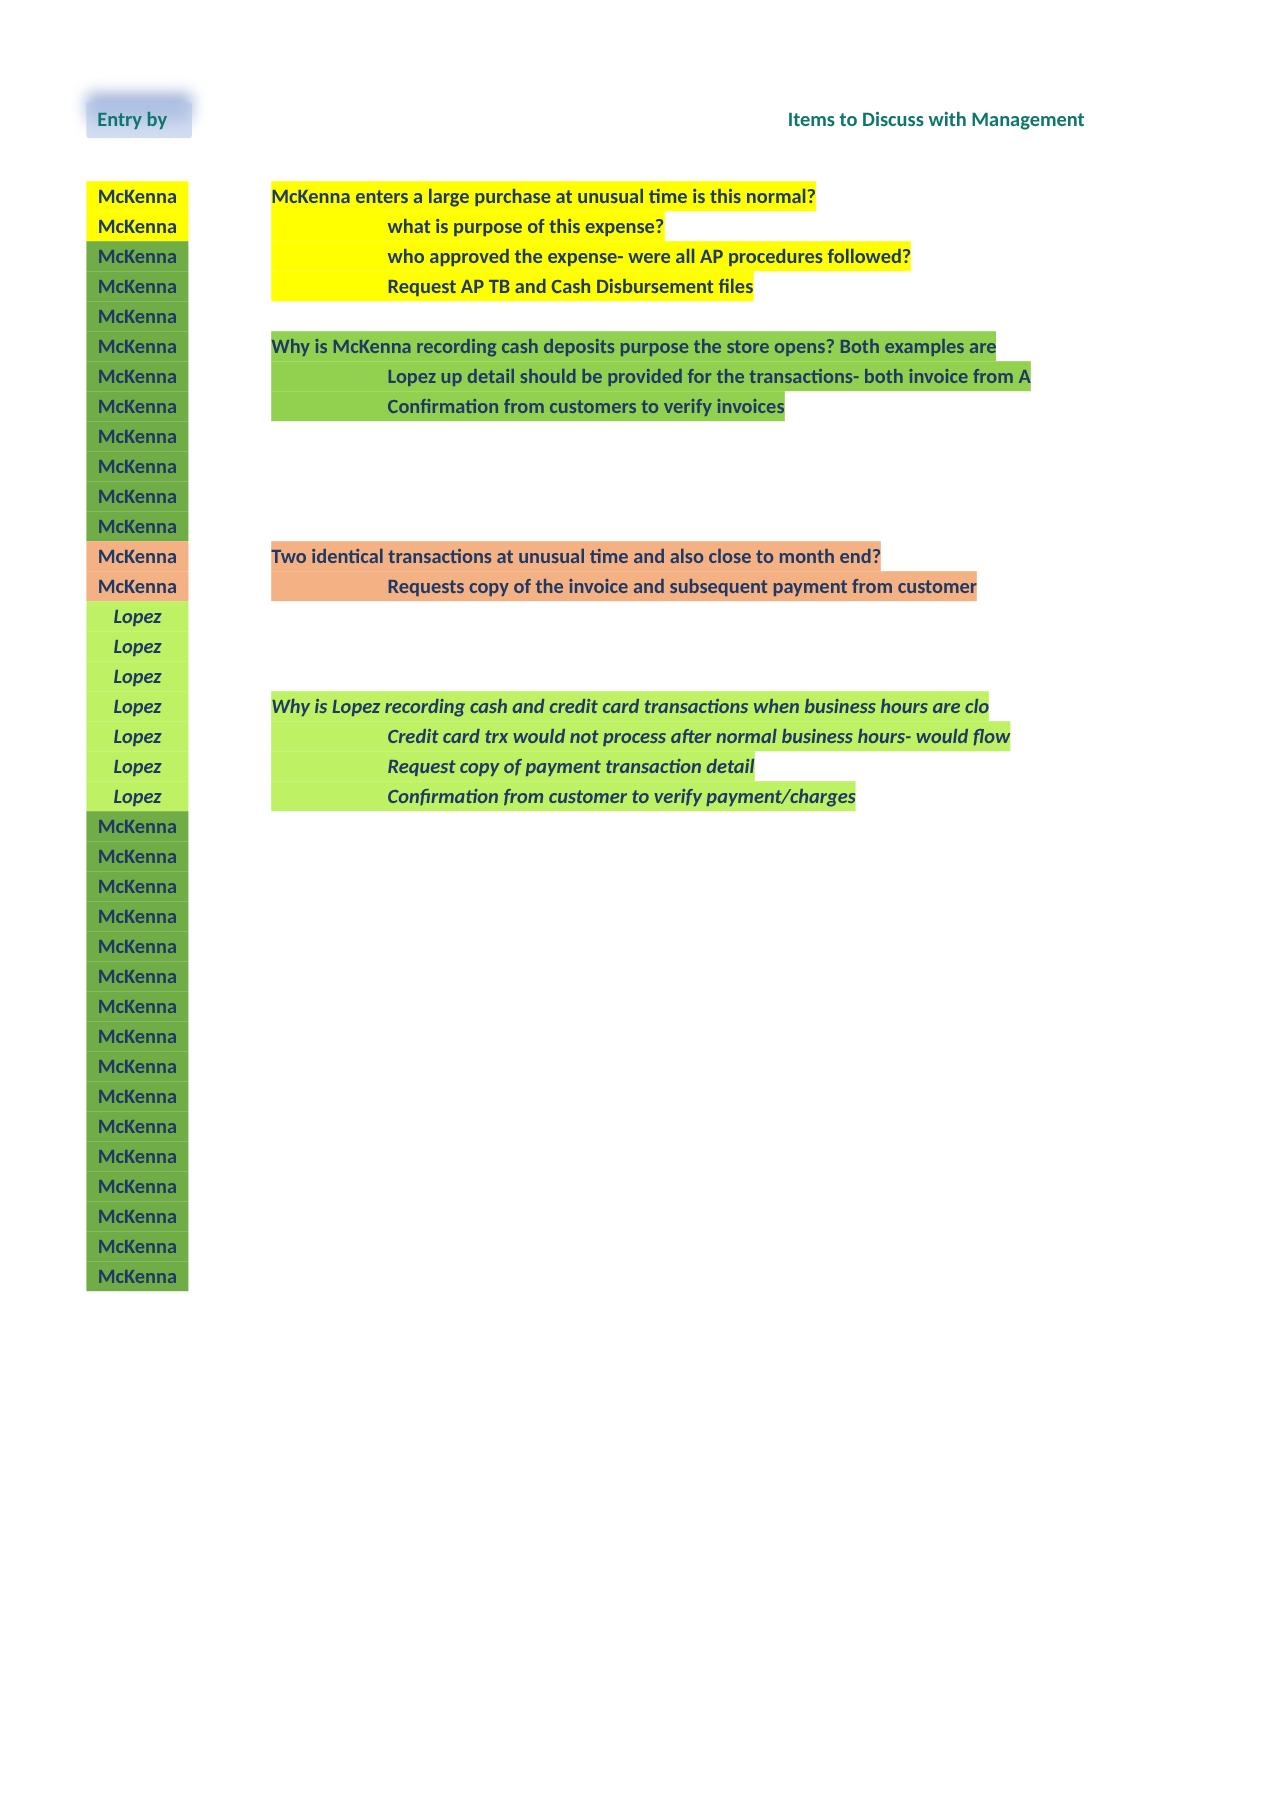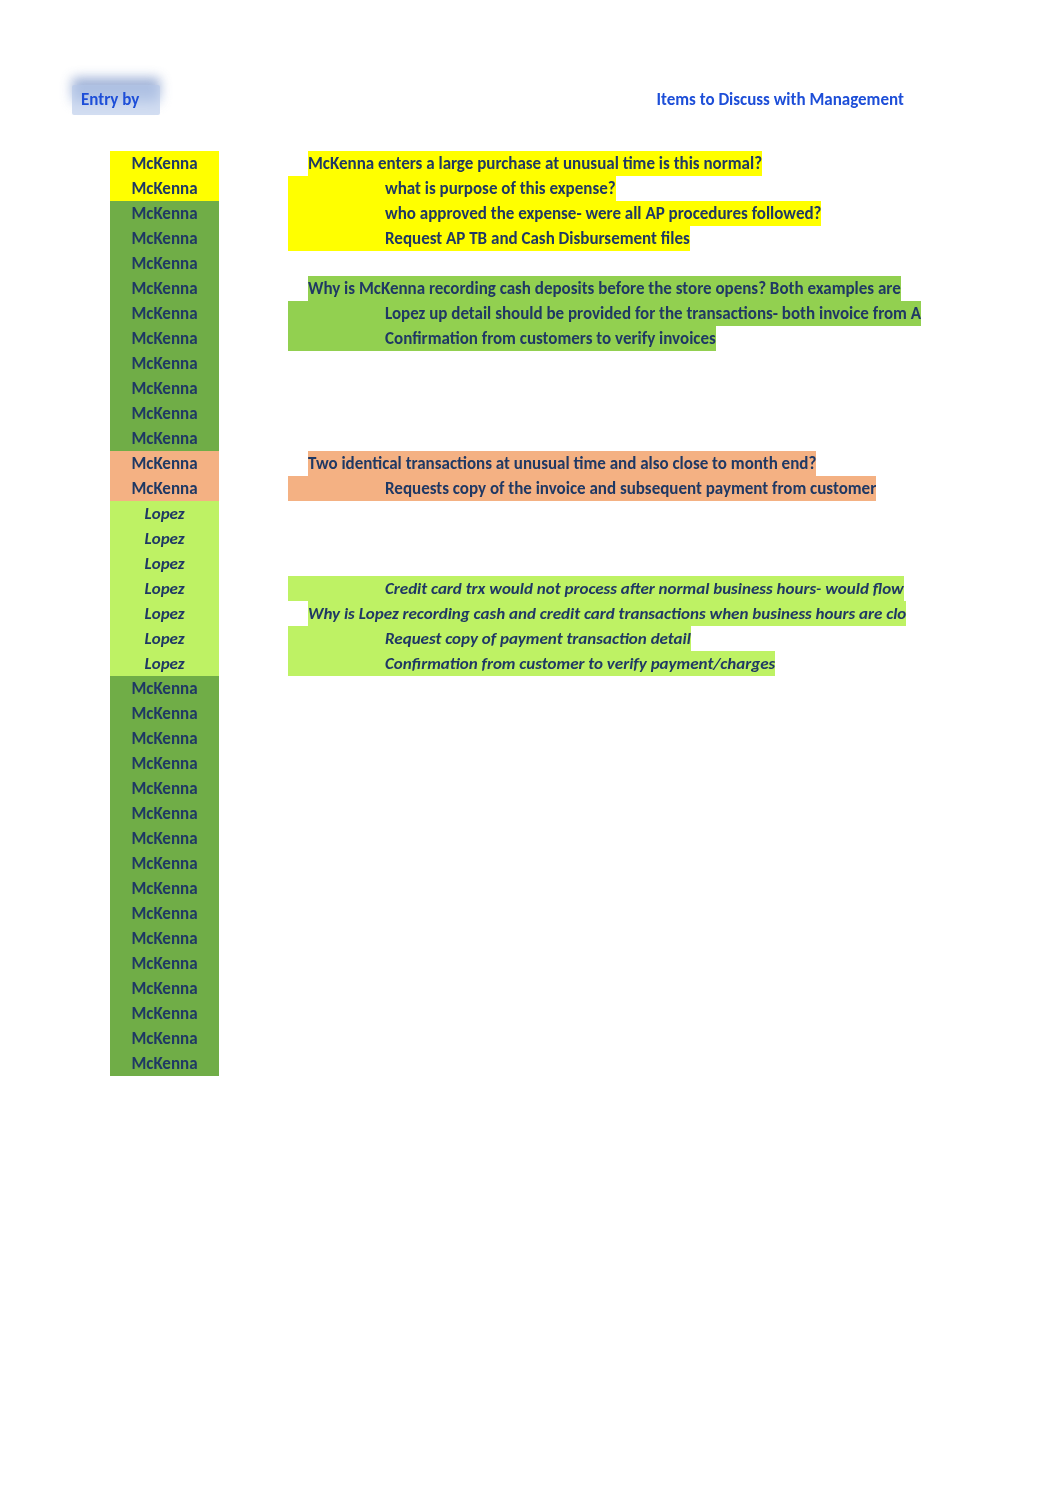--- a/index.html
+++ b/index.html
@@ -34,40 +34,39 @@
     width: 740px;
     text-align: right;
     padding-left: 0;
   }
   .row {
     height: 25.0px;
     white-space: nowrap;
   }
   .row .name {
     display: inline-block;
-    width: 109px;
+    width: 85px;
     text-align: center;
     color: #1f3864;
     vertical-align: top;
     line-height: 25px;
     font-weight: bold;
-    margin-left: 38px;
   }
   .row .item {
     display: inline-block;
     vertical-align: top;
     line-height: 25px;
     color: #1f3864;
     font-weight: bold;
     max-width: 760px;
     overflow: hidden;
     text-overflow: clip;
   }
   .hdr {
-    color: #1d4ed8;
+    color: #0f766e;
     font-weight: bold;
     line-height: 30px;
   }
   .hdr.col-a {
     background: rgba(180,198,231,0.6);
     border-radius: 2px;
     text-align: left;
     padding-left: 9px;
     width: 88px;
   }
@@ -86,21 +85,21 @@
     opacity: 0.85;
   }
   .hl-yellow   { background: #ffff00; }
   .hl-green    { background: #70ad47; }
   .hl-green-l  { background: #92d050; }
   .hl-orange   { background: #f4b183; }
   .hl-blue     { background: #bef264; font-style: italic; }
   .dim-blue    { background: rgba(180,198,231,0.55); }
 
   .indent-1 { padding-left: 97px; }
-  .indent-0 { padding-left: 0px; margin-left: 20px; }
+  .indent-0 { padding-left: 0px; }
 
   .gap36 { height: 36px; }
 </style>
 </head>
 <body>
 
 <div class="blurtab"></div>
 
 <div class="sheet">
 
@@ -110,34 +109,34 @@
   </div>
 
   <div class="gap36"></div>
 
   <div id="rows">
       <div class="row"><span class="name hl-yellow">McKenna</span><span style="display: inline-block; width: 69px;"></span><span class="item hl-yellow indent-0">McKenna enters a large purchase at unusual time is this normal?</span></div>
       <div class="row"><span class="name hl-yellow">McKenna</span><span style="display: inline-block; width: 69px;"></span><span class="item hl-yellow indent-1">what is purpose of this expense?</span></div>
       <div class="row"><span class="name hl-green">McKenna</span><span style="display: inline-block; width: 69px;"></span><span class="item hl-yellow indent-1">who approved the expense- were all AP procedures followed?</span></div>
       <div class="row"><span class="name hl-green">McKenna</span><span style="display: inline-block; width: 69px;"></span><span class="item hl-yellow indent-1">Request AP TB and Cash Disbursement files</span></div>
       <div class="row"><span class="name hl-green">McKenna</span><span style="display: inline-block; width: 69px;"></span><span class="item  indent-0"></span></div>
-      <div class="row"><span class="name hl-green">McKenna</span><span style="display: inline-block; width: 69px;"></span><span class="item hl-green-l indent-0">Why is McKenna recording cash deposits before the store opens? Both examples are</span></div>
+      <div class="row"><span class="name hl-green">McKenna</span><span style="display: inline-block; width: 69px;"></span><span class="item hl-green-l indent-0">Why is McKenna recording cash deposits purpose the store opens? Both examples are</span></div>
       <div class="row"><span class="name hl-green">McKenna</span><span style="display: inline-block; width: 69px;"></span><span class="item hl-green-l indent-1">Lopez up detail should be provided for the transactions- both invoice from A</span></div>
       <div class="row"><span class="name hl-green">McKenna</span><span style="display: inline-block; width: 69px;"></span><span class="item hl-green-l indent-1">Confirmation from customers to verify invoices</span></div>
       <div class="row"><span class="name hl-green">McKenna</span><span style="display: inline-block; width: 69px;"></span><span class="item  indent-0"></span></div>
       <div class="row"><span class="name hl-green">McKenna</span><span style="display: inline-block; width: 69px;"></span><span class="item  indent-0"></span></div>
       <div class="row"><span class="name hl-green">McKenna</span><span style="display: inline-block; width: 69px;"></span><span class="item  indent-0"></span></div>
       <div class="row"><span class="name hl-green">McKenna</span><span style="display: inline-block; width: 69px;"></span><span class="item  indent-0"></span></div>
       <div class="row"><span class="name hl-orange">McKenna</span><span style="display: inline-block; width: 69px;"></span><span class="item hl-orange indent-0">Two identical transactions at unusual time and also close to month end?</span></div>
       <div class="row"><span class="name hl-orange">McKenna</span><span style="display: inline-block; width: 69px;"></span><span class="item hl-orange indent-1">Requests copy of the invoice and subsequent payment from customer</span></div>
       <div class="row"><span class="name hl-blue">Lopez</span><span style="display: inline-block; width: 69px;"></span><span class="item  indent-0"></span></div>
       <div class="row"><span class="name hl-blue">Lopez</span><span style="display: inline-block; width: 69px;"></span><span class="item  indent-0"></span></div>
       <div class="row"><span class="name hl-blue">Lopez</span><span style="display: inline-block; width: 69px;"></span><span class="item  indent-0"></span></div>
+      <div class="row"><span class="name hl-blue">Lopez</span><span style="display: inline-block; width: 69px;"></span><span class="item hl-blue indent-0">Why is Lopez recording cash and credit card transactions when business hours are clo</span></div>
       <div class="row"><span class="name hl-blue">Lopez</span><span style="display: inline-block; width: 69px;"></span><span class="item hl-blue indent-1">Credit card trx would not process after normal business hours- would flow</span></div>
-      <div class="row"><span class="name hl-blue">Lopez</span><span style="display: inline-block; width: 69px;"></span><span class="item hl-blue indent-0">Why is Lopez recording cash and credit card transactions when business hours are clo</span></div>
       <div class="row"><span class="name hl-blue">Lopez</span><span style="display: inline-block; width: 69px;"></span><span class="item hl-blue indent-1">Request copy of payment transaction detail</span></div>
       <div class="row"><span class="name hl-blue">Lopez</span><span style="display: inline-block; width: 69px;"></span><span class="item hl-blue indent-1">Confirmation from customer to verify payment/charges</span></div>
       <div class="row"><span class="name hl-green">McKenna</span><span style="display: inline-block; width: 69px;"></span><span class="item  indent-0"></span></div>
       <div class="row"><span class="name hl-green">McKenna</span><span style="display: inline-block; width: 69px;"></span><span class="item  indent-0"></span></div>
       <div class="row"><span class="name hl-green">McKenna</span><span style="display: inline-block; width: 69px;"></span><span class="item  indent-0"></span></div>
       <div class="row"><span class="name hl-green">McKenna</span><span style="display: inline-block; width: 69px;"></span><span class="item  indent-0"></span></div>
       <div class="row"><span class="name hl-green">McKenna</span><span style="display: inline-block; width: 69px;"></span><span class="item  indent-0"></span></div>
       <div class="row"><span class="name hl-green">McKenna</span><span style="display: inline-block; width: 69px;"></span><span class="item  indent-0"></span></div>
       <div class="row"><span class="name hl-green">McKenna</span><span style="display: inline-block; width: 69px;"></span><span class="item  indent-0"></span></div>
       <div class="row"><span class="name hl-green">McKenna</span><span style="display: inline-block; width: 69px;"></span><span class="item  indent-0"></span></div>

